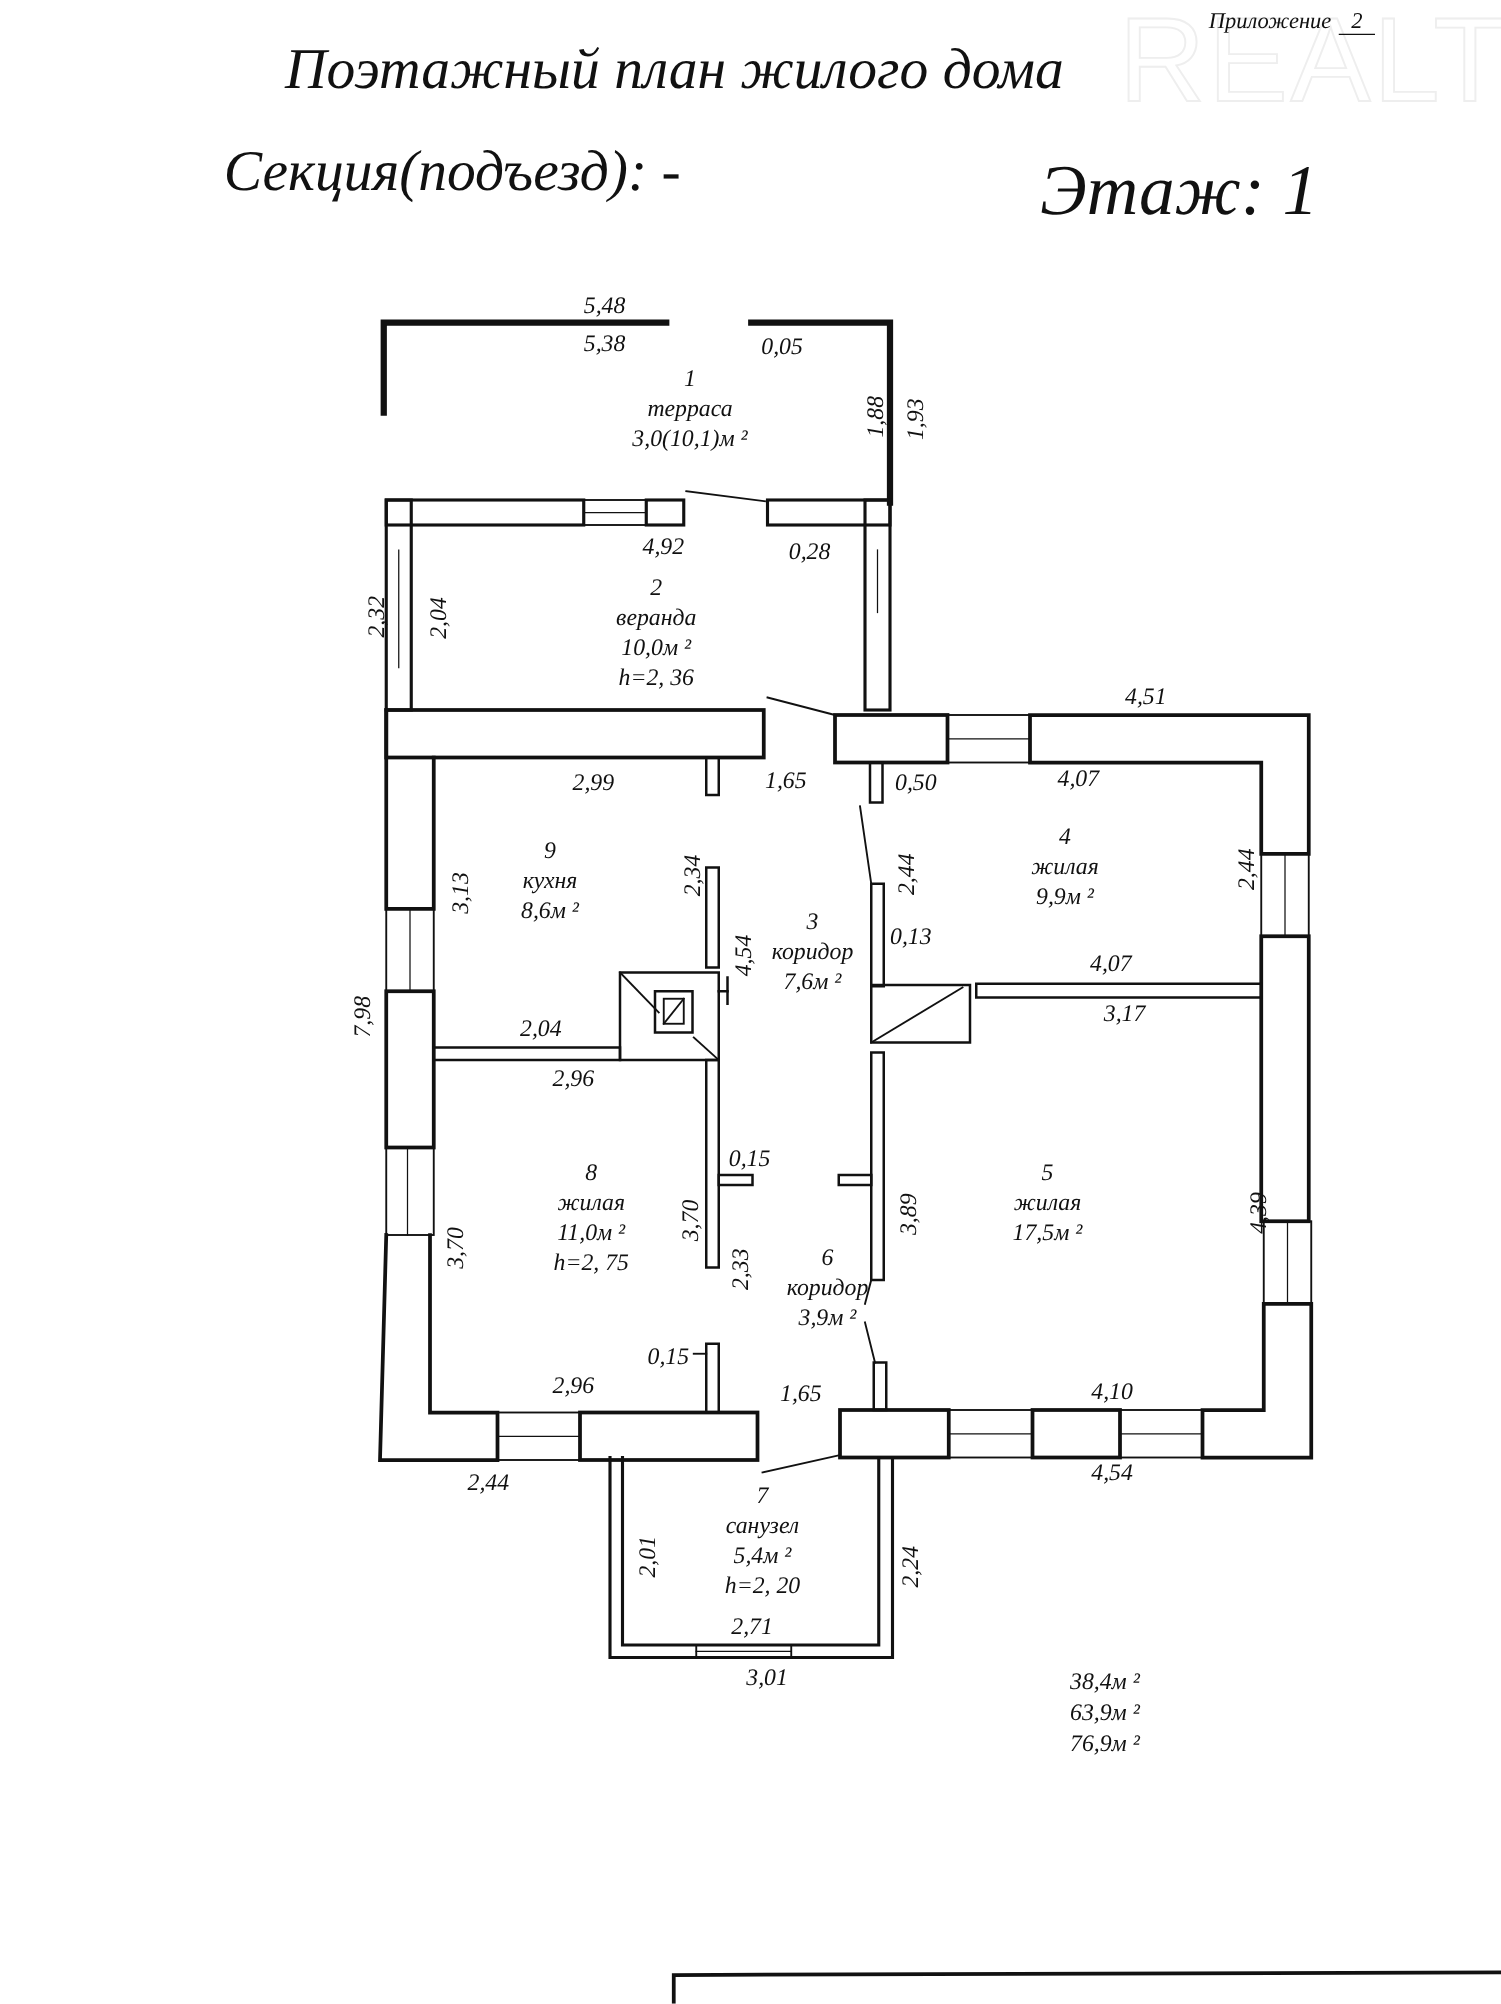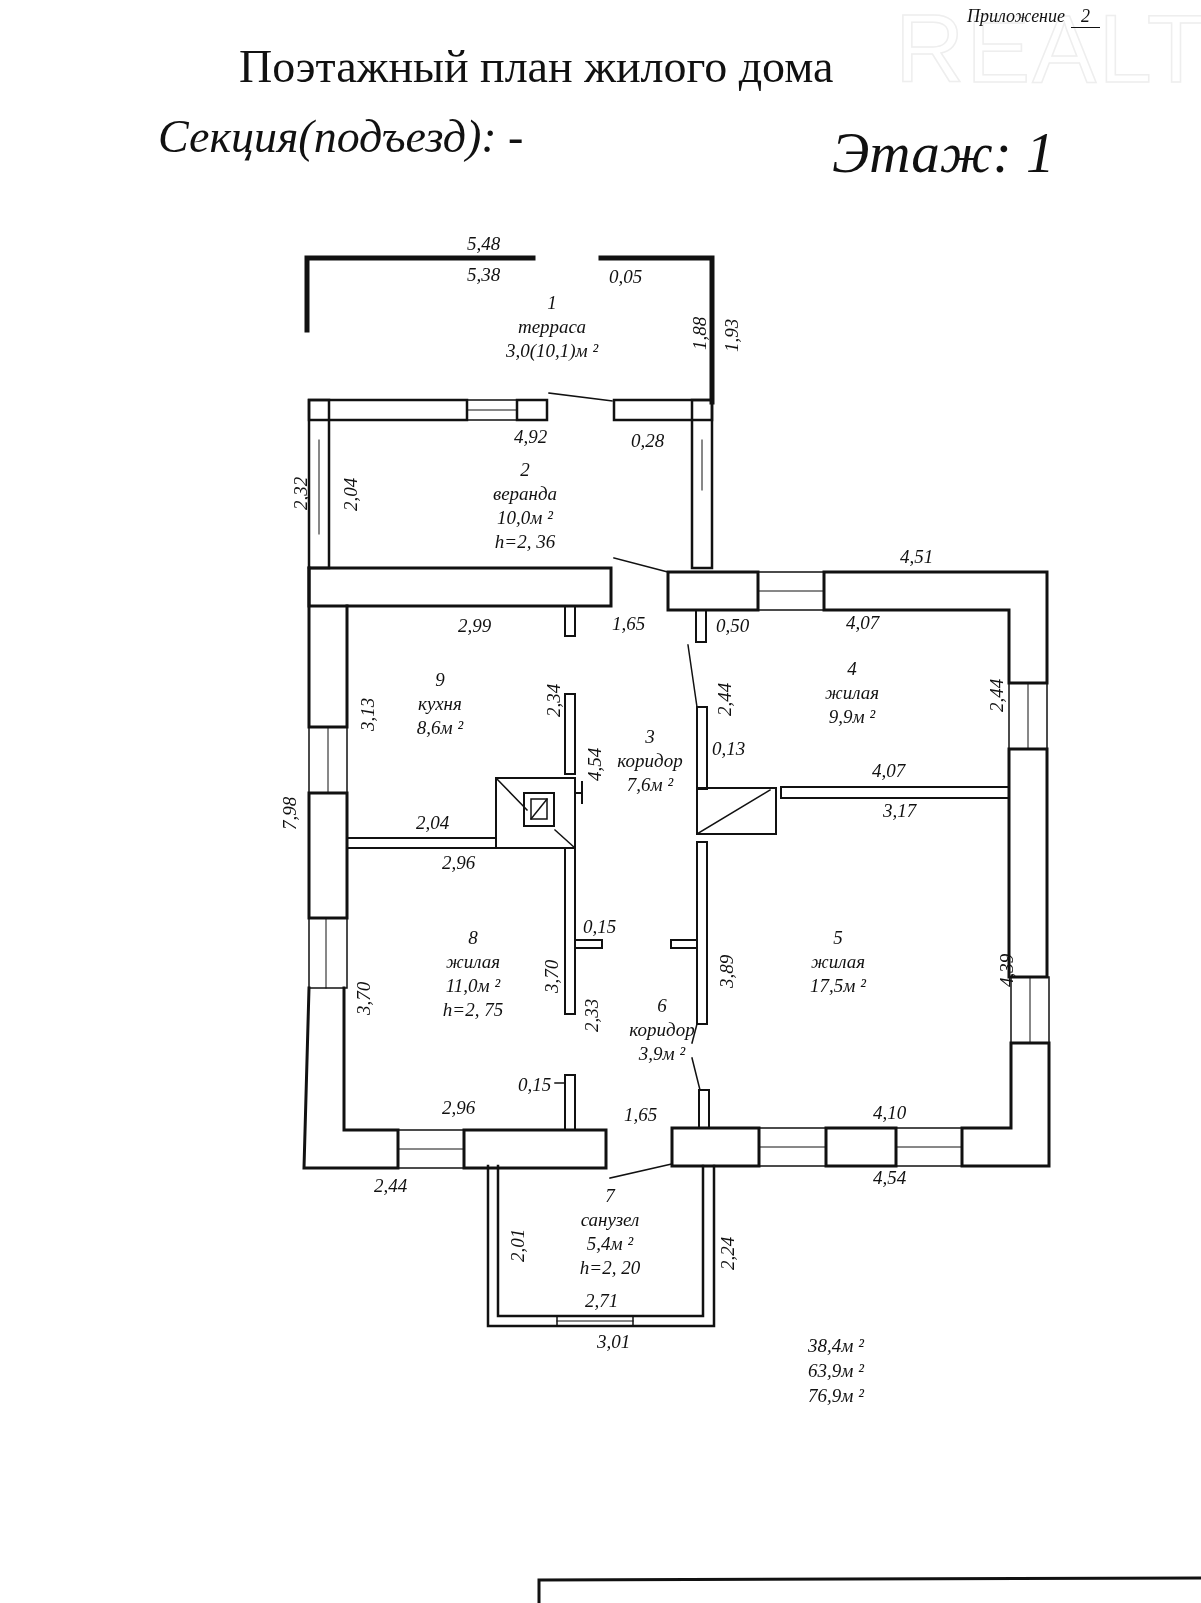--- a/index.html
+++ b/index.html
@@ -3,29 +3,29 @@
 <meta charset="utf-8">
 <style>
   html, body { margin:0; padding:0; background:#ffffff; }
   body { width:1201px; height:1603px; position:relative; overflow:hidden;
          font-family:"Liberation Serif","DejaVu Serif",serif; color:#111; }
   .abs { position:absolute; }
   .appendix { left:967px; top:6px; font-size:18px; font-style:italic; }
   .appendix .num { display:inline-block; border-bottom:1.5px solid #111; padding:0 10px; margin-left:6px; }
   .watermark { left:895px; top:-6px; font-size:96px; font-family:"Liberation Sans",sans-serif;
                color:transparent; -webkit-text-stroke:1.5px #eeeeee; letter-spacing:2px; }
-  .title { left:228px; top:40px; font-size:46px; white-space:nowrap;margin-left:11px; }
-  .section { left:158px; top:110px; font-size:46px; font-style:italic; white-space:nowrap; }
+  .title { left:228px; top:28px; font-size:46px; font-style:italic; white-space:nowrap; }
+  .section { left:179px; top:110px; font-size:46px; font-style:italic; white-space:nowrap; }
   .floor { left:832px; top:120px; font-size:57px; font-style:italic; white-space:nowrap; }
   svg.plan { position:absolute; left:0; top:0; }
   svg text { font-family:"Liberation Serif","DejaVu Serif",serif; font-style:italic; fill:#111; }
   .dim { font-size:19px; }
   .rlabel { font-size:19px; text-anchor:middle; }
   .totals { left:808px; top:1333px; font-size:19px; font-style:italic; line-height:25px; }
-  .totals div { white-space:nowrap; }
+  .totals div { white-space:nowrap;margin-left:48px; }
 </style>
 </head>
 <body>
 
 <div class="abs watermark">REALT</div>
 <div class="abs appendix">
   <span>Приложение</span><span class="num">2</span>
 </div>
 <div class="abs title">Поэтажный план жилого дома</div>
 <div class="abs section">Секция(подъезд): -</div>

